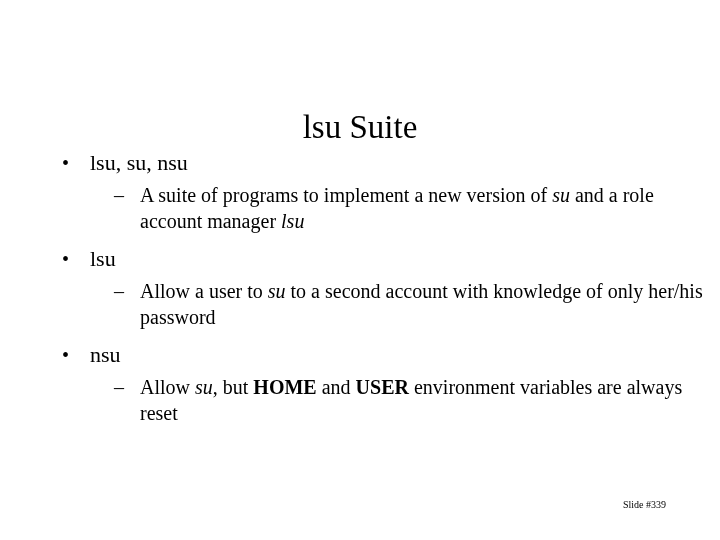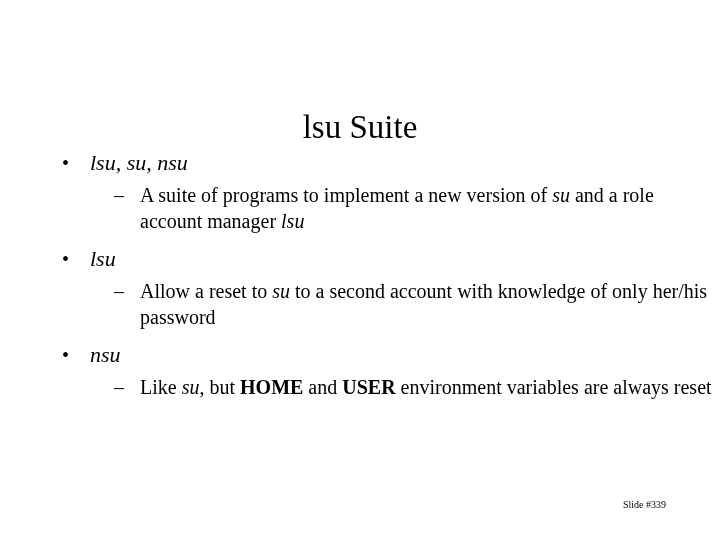--- a/index.html
+++ b/index.html
@@ -46,21 +46,20 @@
     margin-bottom: 2px;
   }
   .lvl1 .bullet {
     position: absolute;
     left: 10px;
     top: 0;
     font-size: 20px;
     line-height: 30px;
   }
   .lvl1 .text {
-    font-style: italic;
   }
   .lvl2 {
     position: relative;
     padding-left: 88px;
     font-size: 20px;
     line-height: 26px;
     margin-top: 4px;
     margin-bottom: 10px;
     width: 580px;
   }
@@ -112,30 +111,30 @@
       <span class="dash">–</span>
       <span class="text"><span>A suite of programs to implement a new version of </span><em>su</em><span> and a role account manager </span><em>lsu</em></span>
     </div>
 
     <div class="lvl1">
       <span class="bullet">•</span>
       <span class="text">lsu</span>
     </div>
     <div class="lvl2">
       <span class="dash">–</span>
-      <span class="text"><span>Allow a reset to </span><em>su</em><span> to a second account with knowledge of only her/his password</span></span>
+      <span class="text"><span>Allow a user to </span><em>su</em><span> to a second account with knowledge of only her/his password</span></span>
     </div>
 
     <div class="lvl1">
       <span class="bullet">•</span>
       <span class="text">nsu</span>
     </div>
     <div class="lvl2">
       <span class="dash">–</span>
-      <span class="text"><span>Like </span><em>su</em><span>, but </span><strong>HOME</strong><span> and </span><strong>USER</strong><span> environment variables are always reset</span></span>
+      <span class="text"><span>Allow </span><em>su</em><span>, but </span><strong>HOME</strong><span> and </span><strong>USER</strong><span> environment variables are always reset</span></span>
     </div>
 
   </div>
 
   <div class="footer-left">
   </div>
 
   <div class="footer-right">Slide #339</div>
 
 </div>

